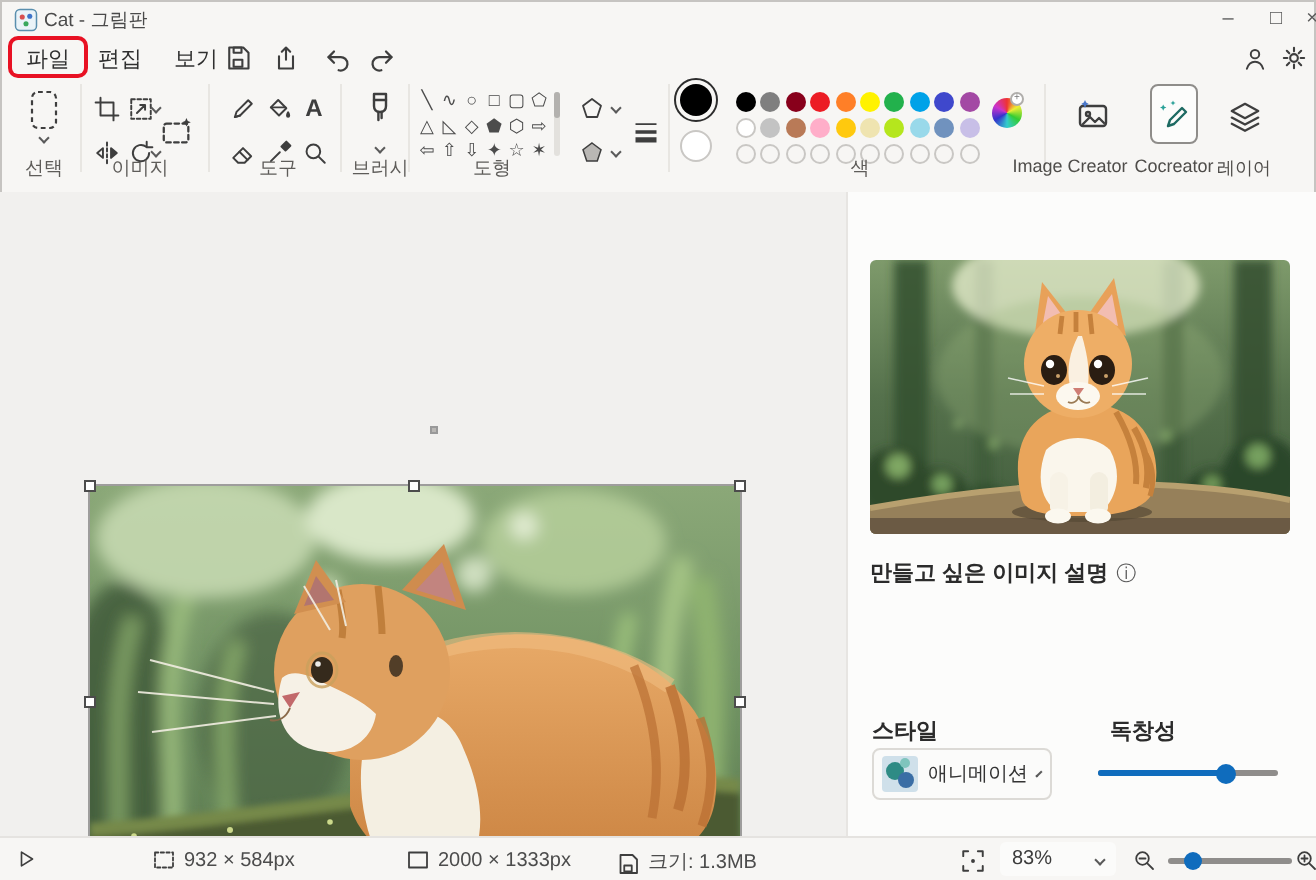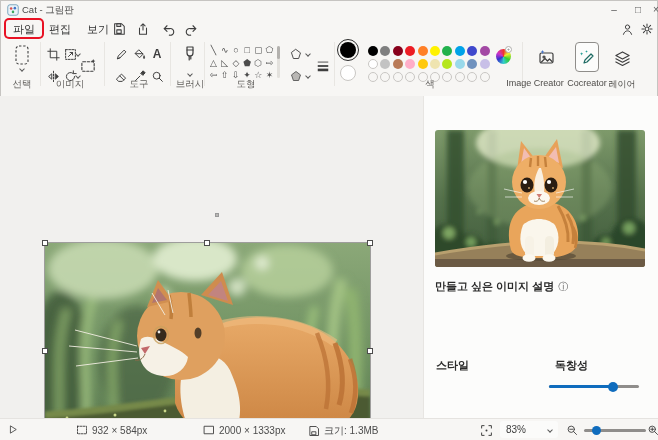--- a/index.html
+++ b/index.html
@@ -45,21 +45,21 @@
   .prompt-box{position:absolute;left:11px;top:201px;width:208px;height:50px;background:#fdfdfc;border:1px solid #e2e0dd;border-radius:4px;padding:7px 9px;font-size:10.5px;color:#3a3a3a}
   .style-dd{position:absolute;left:12px;top:278px;width:90px;height:26px;background:#fbfbfa;border:1px solid #dcdad6;border-radius:4px;display:flex;align-items:center;gap:5px;padding:0 6px 0 4px}
   .style-thumb{width:18px;height:18px;border-radius:2px;background:#cfe0ea;position:relative;overflow:hidden;flex:none}
   .style-thumb i{position:absolute;border-radius:50%}
   .style-dd .txt{font-size:10px;color:#333;flex:1;white-space:nowrap}
   .slider-track{position:absolute;height:3px;border-radius:2px;background:#8f8d8b}
   .slider-fill{position:absolute;left:0;top:0;height:3px;border-radius:2px;background:#0f6cbd}
   .slider-thumb{position:absolute;top:-3.5px;width:10px;height:10px;border-radius:50%;background:#0f6cbd}
   
   .statusbar{position:absolute;left:0;top:418px;width:658px;height:22px;background:#f7f6f4;border-top:1px solid #e5e3e0;font-size:10px;color:#4c4c4c}
-  .sitem{position:absolute;top:5px;display:flex;align-items:center;gap:4px;white-space:nowrap}
+  .sitem{position:absolute;top:5px;display:flex;align-items:flex-end;gap:4px;white-space:nowrap}
   .zoombtn{position:absolute;left:500px;top:2px;width:58px;height:17px;border:1px solid #e0ded b;border-radius:3px;background:#fbfbfa;display:flex;align-items:center;justify-content:space-between;padding:0 6px;font-size:10px;color:#3c3c3c}
   .zslider{position:absolute;left:584px;top:10px;width:62px;height:2.5px;background:#8f8d8b;border-radius:2px}
   .zthumb{position:absolute;left:8px;top:-3.2px;width:9px;height:9px;border-radius:50%;background:#0f6cbd}
 </style>
 </head>
 <body>
 
 <div class="window">
 
   <div class="titlebar">
@@ -513,20 +513,29 @@
               <path d="M121 63 L139 59"></path>
               <path d="M121 67 L138 67"></path>
           </g>
         </g>
       </svg>
     </div>
 
     <div class="field-label" style="left:11px;top:183px"><span>만들고 싶은 이미지 설명</span><span class="info">ⓘ</span></div>
 
     <div class="field-label" style="left:12px;top:262px">스타일</div>
+    <div class="style-dd">
+      <span class="style-thumb">
+        <i style="left:2px;top:3px;width:9px;height:9px;background:#2e8b85"></i>
+        <i style="left:8px;top:8px;width:8px;height:8px;background:#3a6ea5"></i>
+        <i style="left:9px;top:1px;width:5px;height:5px;background:#7fc4bd"></i>
+      </span>
+      <span class="txt">애니메이션</span>
+      <span class="chev sm"></span>
+    </div>
 
     <div class="field-label" style="left:131px;top:262px">독창성</div>
     <div class="slider-track" style="left:125px;top:289px;width:90px">
       <div class="slider-fill" style="width: 71%;"></div>
       <div class="slider-thumb" style="left: calc(71% - 5px);"></div>
     </div>
   </div>
 
   <div class="statusbar">
     <div class="sitem" style="left:8px">

